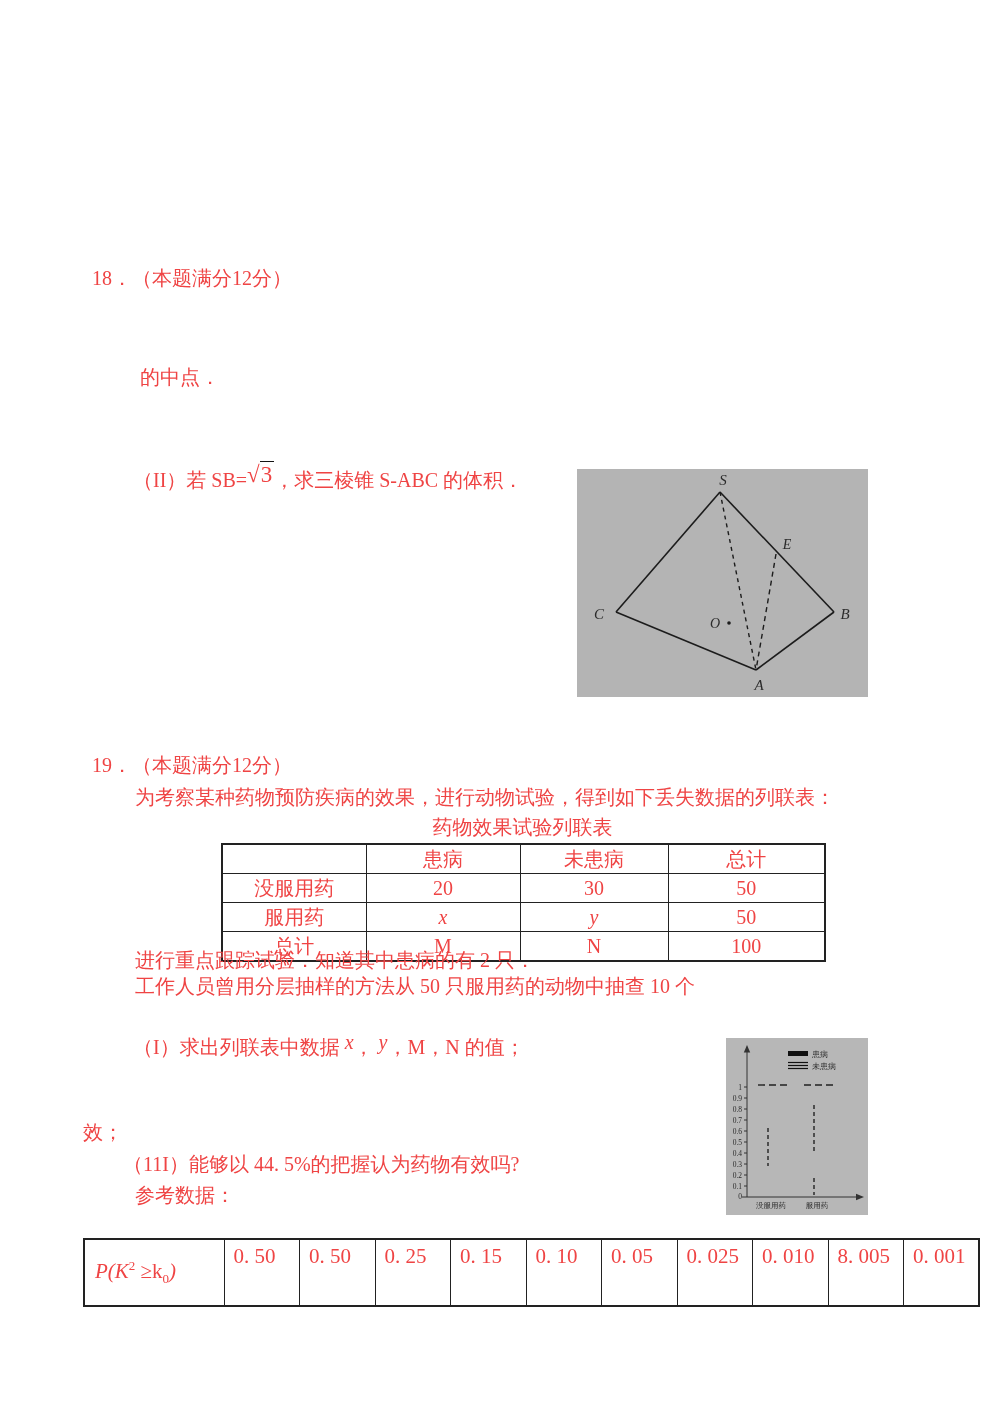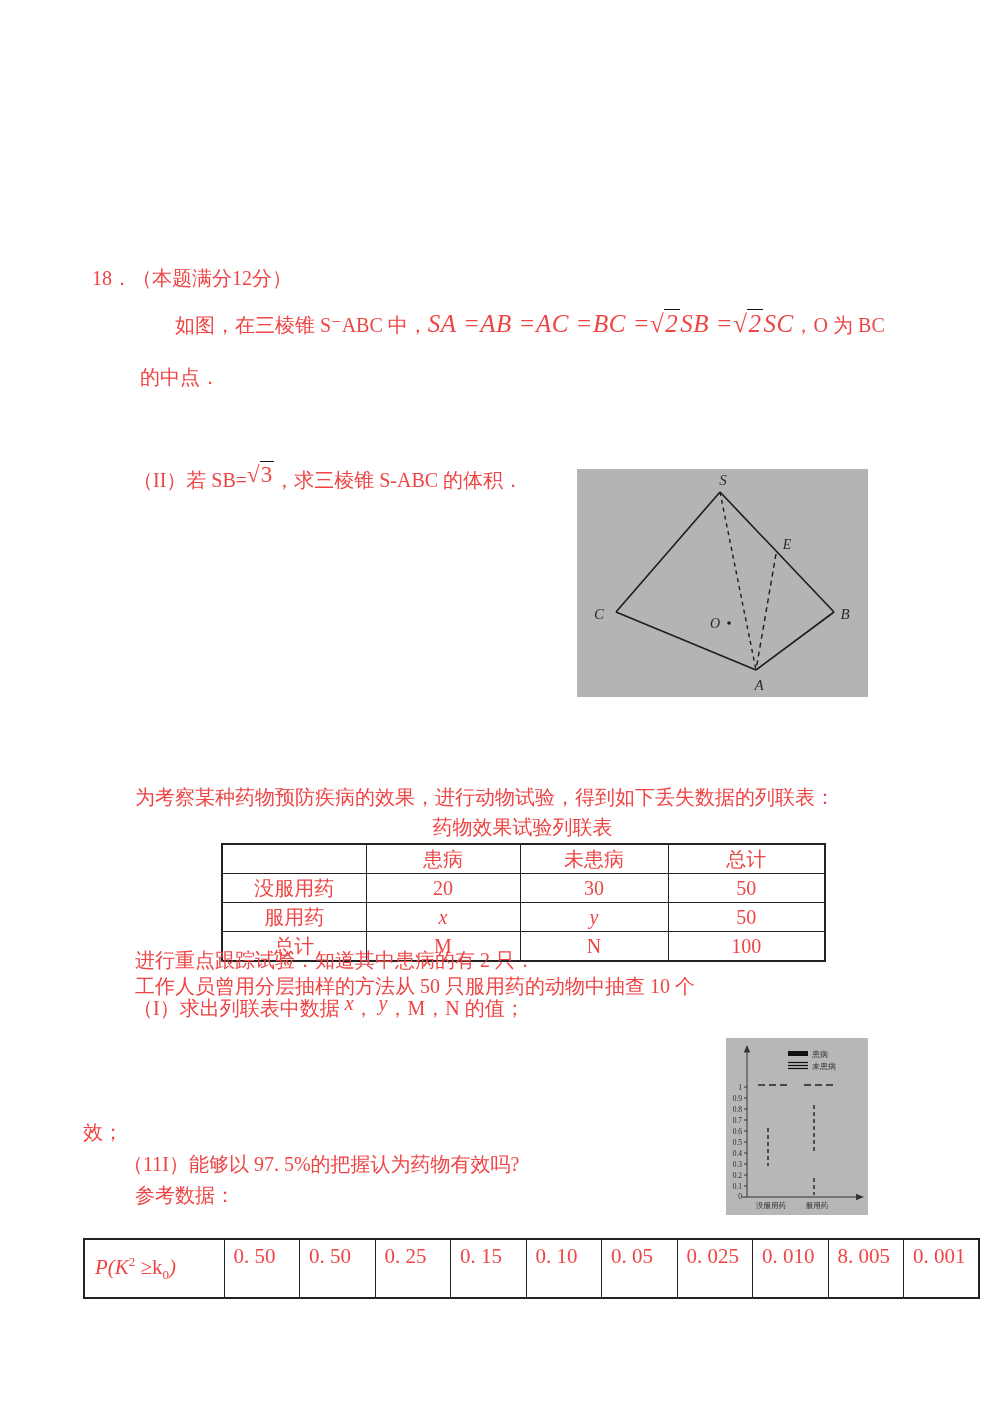--- a/index.html
+++ b/index.html
@@ -15,42 +15,39 @@
   .sqrt { display:inline-block; white-space:nowrap; }
   .sqrt .sym { font-style:normal; }
   .sqrt .rad { border-top:1.6px solid #141414; padding:0 2px 0 1px; }
   .raised { display:inline-block; transform:translateY(-5px); }
 
   
   table.ct { border-collapse:collapse; table-layout:fixed; width:603px; border:2.5px solid #222; }
   table.ct td { border:1.5px solid #222; height:28px; text-align:center; font-size:20px; padding:0; }
 
   
-  table.ref { border-collapse:collapse; table-layout:fixed; width:897px; height:61px; border:2.5px solid #222; background:#fff; }
+  table.ref { border-collapse:collapse; table-layout:fixed; width:897px; height:69px; border:2.5px solid #222; background:#fff; }
   table.ref td { border:1.5px solid #222; vertical-align:top; text-align:left; padding:4px 0 0 9px; font-size:21px; }
   table.ref td.lbl { vertical-align:middle; font-size:21px; padding:0 0 0 10px; }
   table.ref td.lbl .it { font-style:italic; }
   table.ref td.lbl sup { font-size:13px; }
   table.ref td.lbl sub { font-size:13px; }
 
   .figbox { position:absolute; left:577px; top:469px; width:291px; height:228px; }
   .chartbox { position:absolute; left:726px; top:1038px; width:142px; height:177px; }
   svg text { font-family:"Liberation Serif","DejaVu Serif",serif; fill:#2b2b2b; }
   svg .serifit { font-style:italic; }
 </style>
 </head>
 <body>
 
 <div class="page">
 
   <div class="abs t20" style="left:92px; top:263px;">18．（本题满分12分）</div>
 
-  <div class="abs" style="left:175px; top:303px; height:42px; line-height:42px;">
-    <span class="t20">如图，在三棱锥 S⁻ABC 中，</span><span class="mathf">SA =AB =AC =BC =</span><span class="mathf sqrt"><span class="sym">√</span><span class="rad">2</span></span><span class="mathf">SB =</span><span class="mathf sqrt"><span class="sym">√</span><span class="rad">2</span></span><span class="mathf">SC</span><span class="t20">，O 为 BC</span>
-  </div>
 
   <div class="abs t20" style="left:140px; top:362px;">的中点．</div>
 
 
   <div class="abs" style="left:133px; top:462px; height:36px; line-height:36px;">
     <span class="t20">（II）若 SB=</span><span class="raised"><span class="sqrt" style="font-size:23px;"><span class="sym">√</span><span class="rad">3</span></span></span><span class="t20">，求三棱锥 S-ABC 的体积．</span>
   </div>
 
   <div class="figbox">
     <svg width="291" height="228" viewBox="0 0 291 228">
@@ -68,20 +65,21 @@
 
       <text x="146" y="16" font-size="15" class="serifit" text-anchor="middle">S</text>
       <text x="22" y="150" font-size="15" class="serifit" text-anchor="middle">C</text>
       <text x="268" y="150" font-size="15" class="serifit" text-anchor="middle">B</text>
       <text x="182" y="221" font-size="15" class="serifit" text-anchor="middle">A</text>
       <text x="210" y="80" font-size="14" class="serifit" text-anchor="middle">E</text>
       <text x="138" y="159" font-size="14" class="serifit" text-anchor="middle">O</text>
     </svg>
   </div>
 
+  <div class="abs t20" style="left:92px; top:750px;">19．（本题满分12分）</div>
   <div class="abs t20" style="left:221px; top:812px; width:603px; text-align:center;">药物效果试验列联表</div>
   <div class="abs t20" style="left:135px; top:782px;">为考察某种药物预防疾病的效果，进行动物试验，得到如下丢失数据的列联表：</div>
 
   <div class="abs" style="left:221px; top:843px;">
     <table class="ct">
       <colgroup>
           <col style="width:144px">
           <col style="width:154px">
           <col style="width:148px">
           <col style="width:157px">
@@ -111,26 +109,26 @@
         <td>N</td>
         <td>100</td>
       </tr>
     </tbody>
       </table>
   </div>
 
   <div class="abs t20" style="left:135px; top:971px;">工作人员曾用分层抽样的方法从 50 只服用药的动物中抽查 10 个</div>
   <div class="abs t20" style="left:135px; top:945px;">进行重点跟踪试验．知道其中患病的有 2 只．</div>
 
-  <div class="abs" style="left:133px; top:992px; height:32px; line-height:32px;">
+  <div class="abs" style="left:133px; top:1031px; height:32px; line-height:32px;">
     <span class="t20">（I）求出列联表中数据 </span><span class="mathi raised" style="font-size:20px;">x</span><span class="t20">， </span><span class="mathi raised" style="font-size:20px;">y</span><span class="t20">，M，N 的值；</span>
   </div>
 
   <div class="abs t20" style="left:83px; top:1117px;">效；</div>
-  <div class="abs t20" style="left:123px; top:1149px;">（11I）能够以 97. 5%的把握认为药物有效吗?</div>
+  <div class="abs t20" style="left:123px; top:1149px;">（11I）能够以 44. 5%的把握认为药物有效吗?</div>
   <div class="abs t20" style="left:135px; top:1180px;">参考数据：</div>
 
   <div class="chartbox">
     <svg width="142" height="177" viewBox="0 0 142 177">
       <rect x="0" y="0" width="142" height="177" fill="#b7b7b7"></rect>
 
       <line x1="21" y1="14" x2="21" y2="159" stroke="#333" stroke-width="1"></line>
       <path d="M21,7 l-3.2,7.5 h6.4 z" fill="#333"></path>
       <line x1="16" y1="159" x2="131" y2="159" stroke="#333" stroke-width="1"></line>
       <path d="M138,159 l-8,-3.2 v6.4 z" fill="#333"></path>

